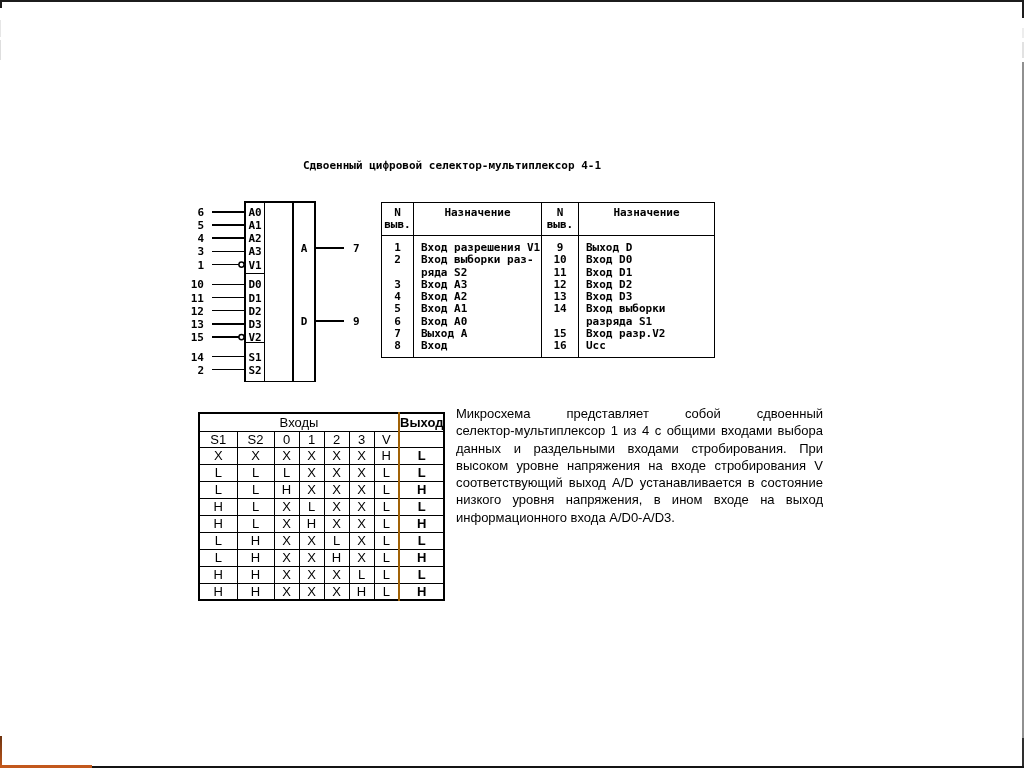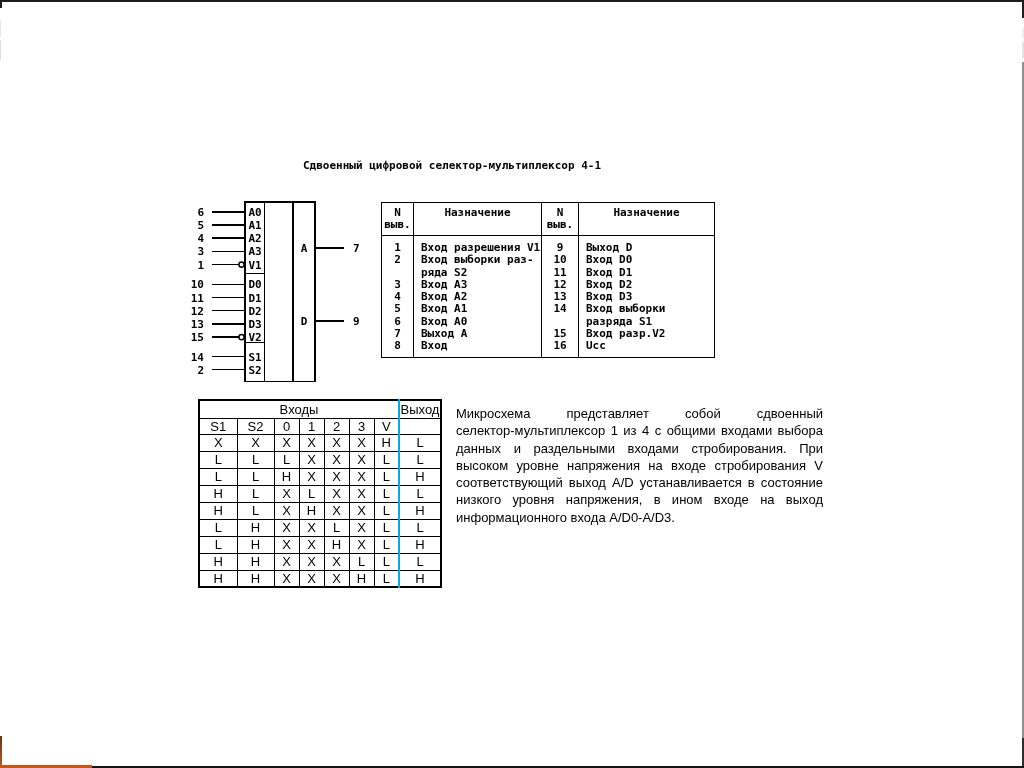--- a/index.html
+++ b/index.html
@@ -55,33 +55,33 @@
   .pin-table th:nth-child(1),.pin-table th:nth-child(2),.pin-table th:nth-child(3){border-right:1px solid #000;}
   .pin-table td:nth-child(1),.pin-table td:nth-child(2),.pin-table td:nth-child(3){border-right:1px solid #000;}
   .pin-table{border:1px solid #000;}
   .pin-table td:nth-child(1),.pin-table td:nth-child(3){text-align:center;}
   .pin-table td:nth-child(2),.pin-table td:nth-child(4){padding-left:7px;white-space:nowrap;}
   .pin-table tbody tr:first-child td{padding-top:6px;}
   .pin-table tbody tr:last-child td{padding-bottom:5px;}
 
   
   .truth-table{
-    left:198px;top:399px;
+    left:198px;top:412px;
     border-collapse:collapse;table-layout:fixed;
     font:13px/15px "Liberation Sans",sans-serif;
     border:2px solid #000;
   }
   .truth-table th,.truth-table td{
     border:1px solid #000;text-align:center;vertical-align:middle;
     padding:0;font-weight:normal;box-sizing:border-box;
   }
   .truth-table thead tr:first-child th{height:18px;}
   .truth-table thead tr:nth-child(2) th{height:14px;}
   .truth-table td{height:17px;}
-  .truth-table th:last-child,.truth-table td:last-child{border-left:2px solid #0ea5e9;}
+  .truth-table th:last-child,.truth-table td:last-child{border-left:2px solid #a16207;font-weight:bold;}
 
   
   .description{
     left:456px;top:405px;width:367px;
     font:13px/17.3px "Liberation Sans",sans-serif;
   }
   .desc-line{text-align:justify;text-align-last:justify;white-space:normal;}
   .desc-line:last-child{text-align-last:left;}
 </style>
 </head>

